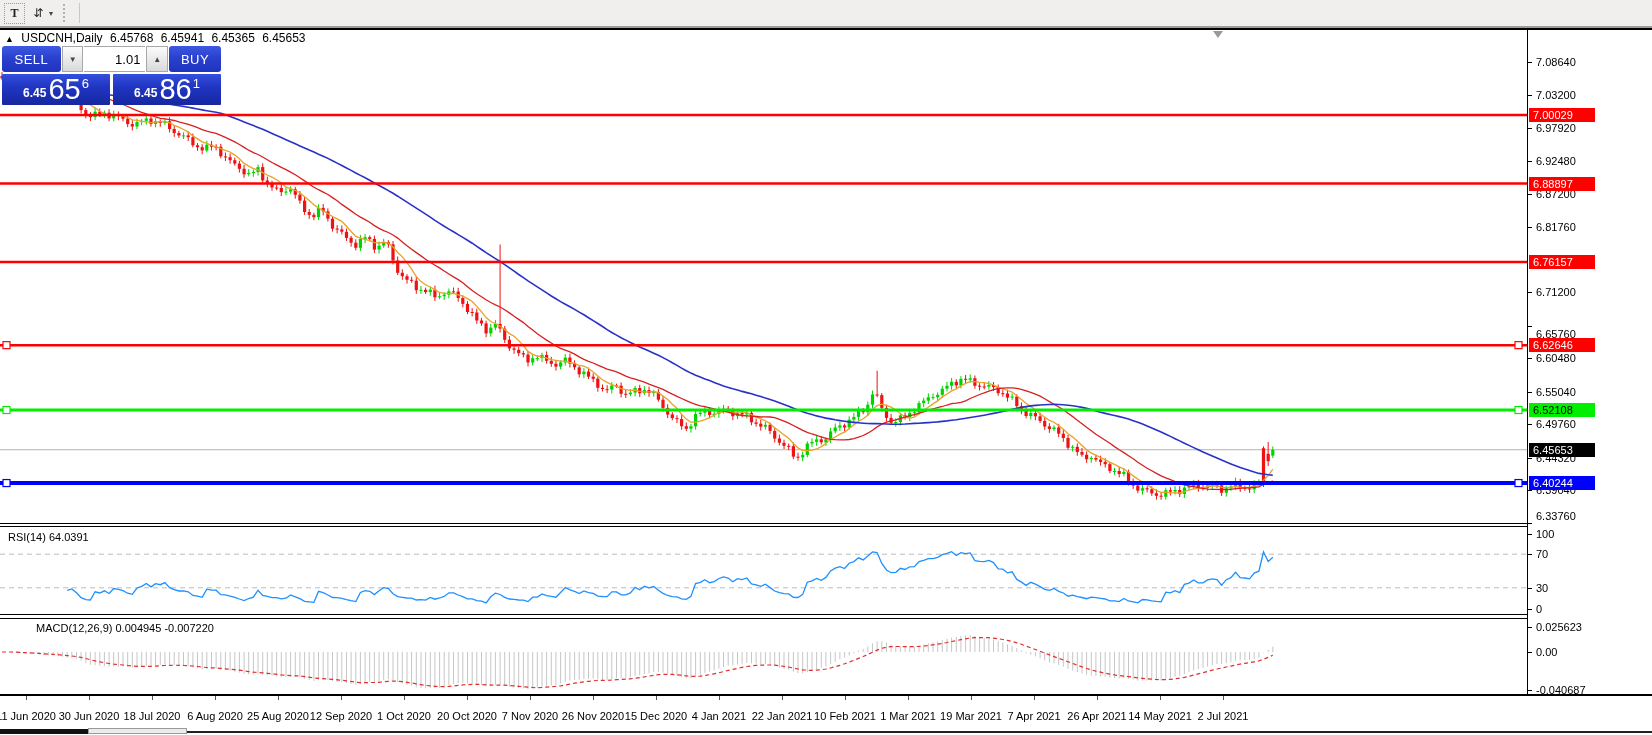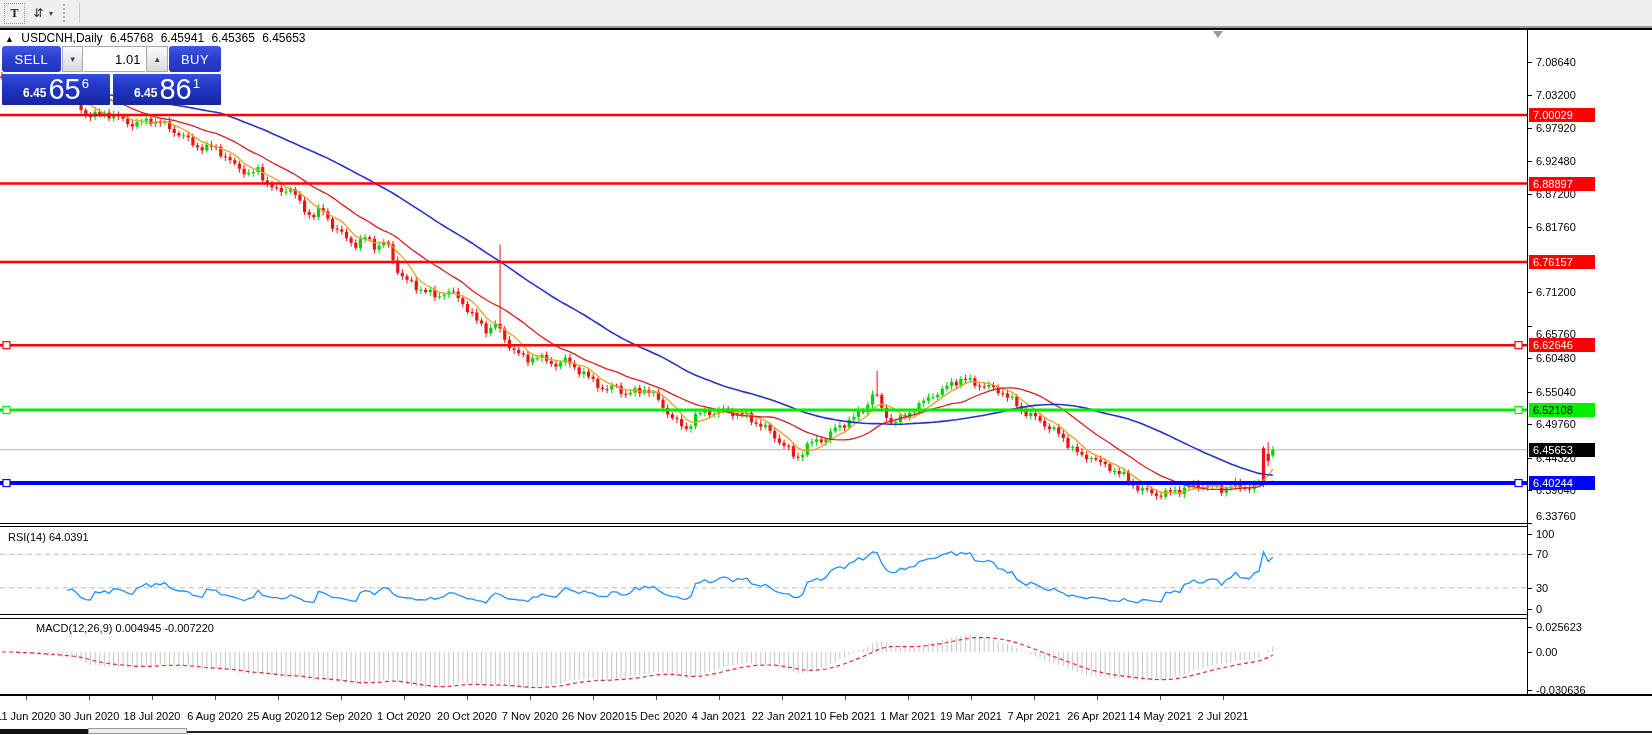--- a/index.html
+++ b/index.html
@@ -1034,21 +1034,21 @@
       <div class="axis-label" style="top: 524.2px;">70</div>
       <div class="axis-dash" style="top: 557.8px;"></div>
       <div class="axis-label" style="top: 557.8px;">30</div>
       <div class="axis-dash" style="top: 579px;"></div>
       <div class="axis-label" style="top: 579px;">0</div>
       <div class="axis-dash" style="top: 596.879px;"></div>
       <div class="axis-label" style="top: 596.879px;">0.025623</div>
       <div class="axis-dash" style="top: 622px;"></div>
       <div class="axis-label" style="top: 622px;">0.00</div>
       <div class="axis-dash" style="top: 660px;"></div>
-      <div class="axis-label" style="top: 660px;">-0.030636</div>
+      <div class="axis-label" style="top: 660px;">-0.040687</div>
     </div>
 
   <div class="date-axis" id="date-axis">
       <div class="date-tick" style="left: 26px;"></div>
       <div class="date-label" style="left: 26px;">11 Jun 2020</div>
       <div class="date-tick" style="left: 89px;"></div>
       <div class="date-label" style="left: 89px;">30 Jun 2020</div>
       <div class="date-tick" style="left: 152px;"></div>
       <div class="date-label" style="left: 152px;">18 Jul 2020</div>
       <div class="date-tick" style="left: 215px;"></div>

